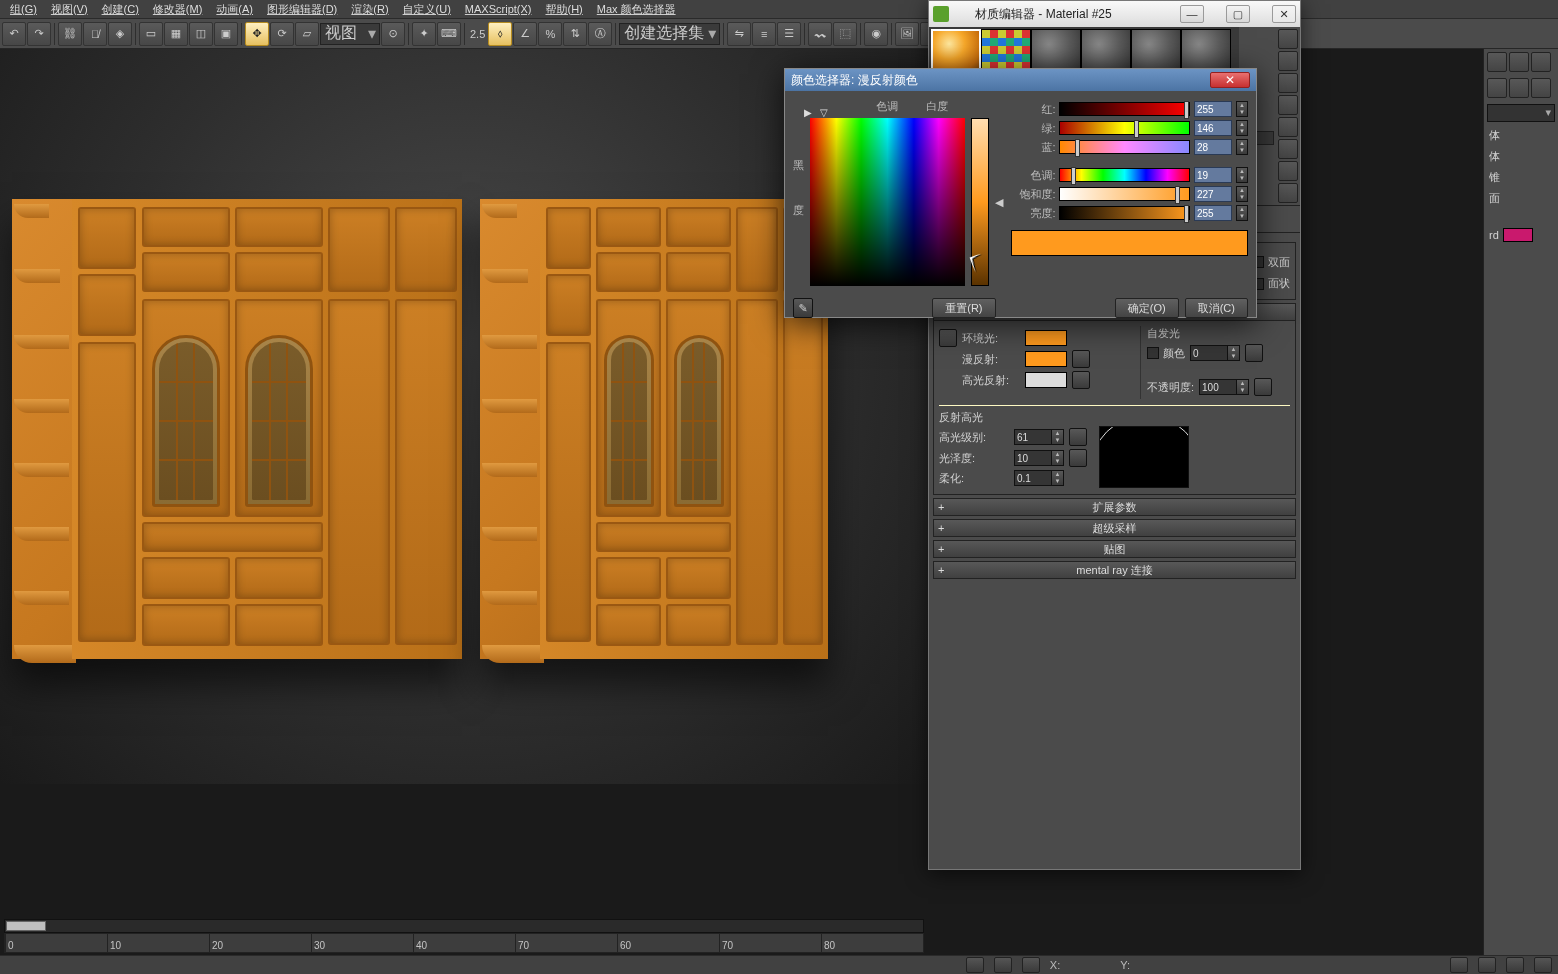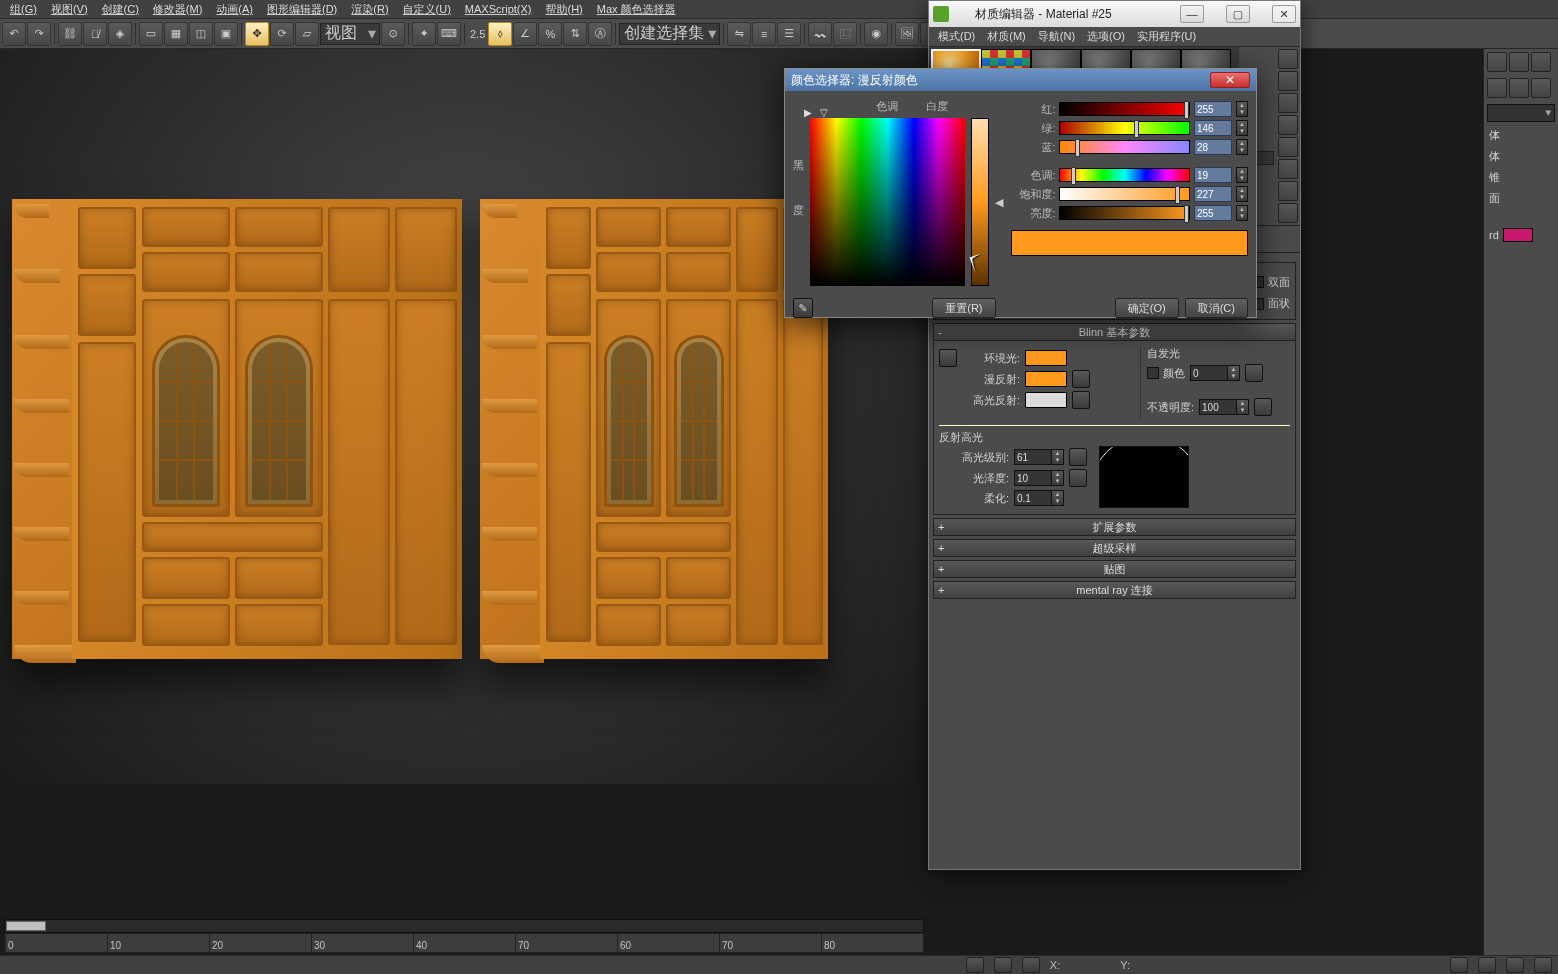--- a/index.html
+++ b/index.html
@@ -92,21 +92,21 @@
 .mat-scroll { height:14px; background:#3a3a3a; border:1px solid #222; margin:0 2px;}
 .mat-tool-row { display:flex; gap:1px; padding:2px; border-top:1px solid #222; border-bottom:1px solid #222; background:#4b4b4b; flex-wrap:wrap;}
 .mat-tool-row .tb-btn{width:22px;height:22px;}
 
 
 .rollouts { position:absolute; left:4px; right:4px; top:215px; bottom:4px; overflow:hidden;}
 .ro-head { height:18px; background:linear-gradient(#585858,#404040); border:1px solid #222; color:#ddd; display:flex; align-items:center; justify-content:center; font-size:11px; position:relative; margin-top:3px;}
 .ro-head .pm { position:absolute; left:4px;}
 .ro-body { border:1px solid #222; border-top:none; background:#4b4b4b; padding:5px; font-size:11px; color:#d0d0d0;}
 .ro-row { display:flex; align-items:center; gap:5px; margin:3px 0;}
-.ro-row .lab { width:58px; text-align:right;}
+.ro-row .lab { width:58px; text-align:left;}
 .spin { display:flex; align-items:center;}
 .spin input { width:38px; height:16px; background:#353535; border:1px solid #111; color:#ddd; font-size:10px; padding:0 2px; text-align:left;}
 .spin .ar { width:12px; height:16px; background:linear-gradient(#585858,#3a3a3a); border:1px solid #111; border-left:none; display:flex; flex-direction:column;}
 .spin .ar div{flex:1; text-align:center; font-size:6px; line-height:7px; color:#bbb;}
 .cswatch { width:42px; height:16px; border:1px solid #000; background:#ff9a1e;}
 .cswatch.gray{background:#dcdcdc;}
 .lockbtn{width:18px;height:18px;background:linear-gradient(#585858,#3a3a3a);border:1px solid #111;border-radius:2px;}
 .chklab{display:flex;align-items:center;gap:4px;}
 .chklab .chk{ width:12px;height:12px;background:#333;border:1px solid #111;}
 .curve { width:90px; height:62px; background:#000; border:1px solid #111; position:relative; overflow:hidden;}
@@ -354,27 +354,20 @@
 
   <div class="mat-win">
     <div class="win-title">
       <div class="ico"></div>
       <span>材质编辑器 - Material #25</span>
       <div class="gap"></div>
       <div class="win-btn">—</div>
       <div class="win-btn">▢</div>
       <div class="win-btn cl">✕</div>
     </div>
-    <div class="mat-menu">
-      <div class="mi">模式(D)</div>
-      <div class="mi">材质(M)</div>
-      <div class="mi">导航(N)</div>
-      <div class="mi">选项(O)</div>
-      <div class="mi">实用程序(U)</div>
-    </div>
     <div class="mat-body">
       <div class="mat-slots-wrap">
         <div style="flex:1">
           <div class="mat-slots">
             <div class="mslot sel"></div>
             <div class="mslot chk"></div>
             <div class="mslot"></div>
             <div class="mslot"></div>
             <div class="mslot"></div>
             <div class="mslot"></div>

